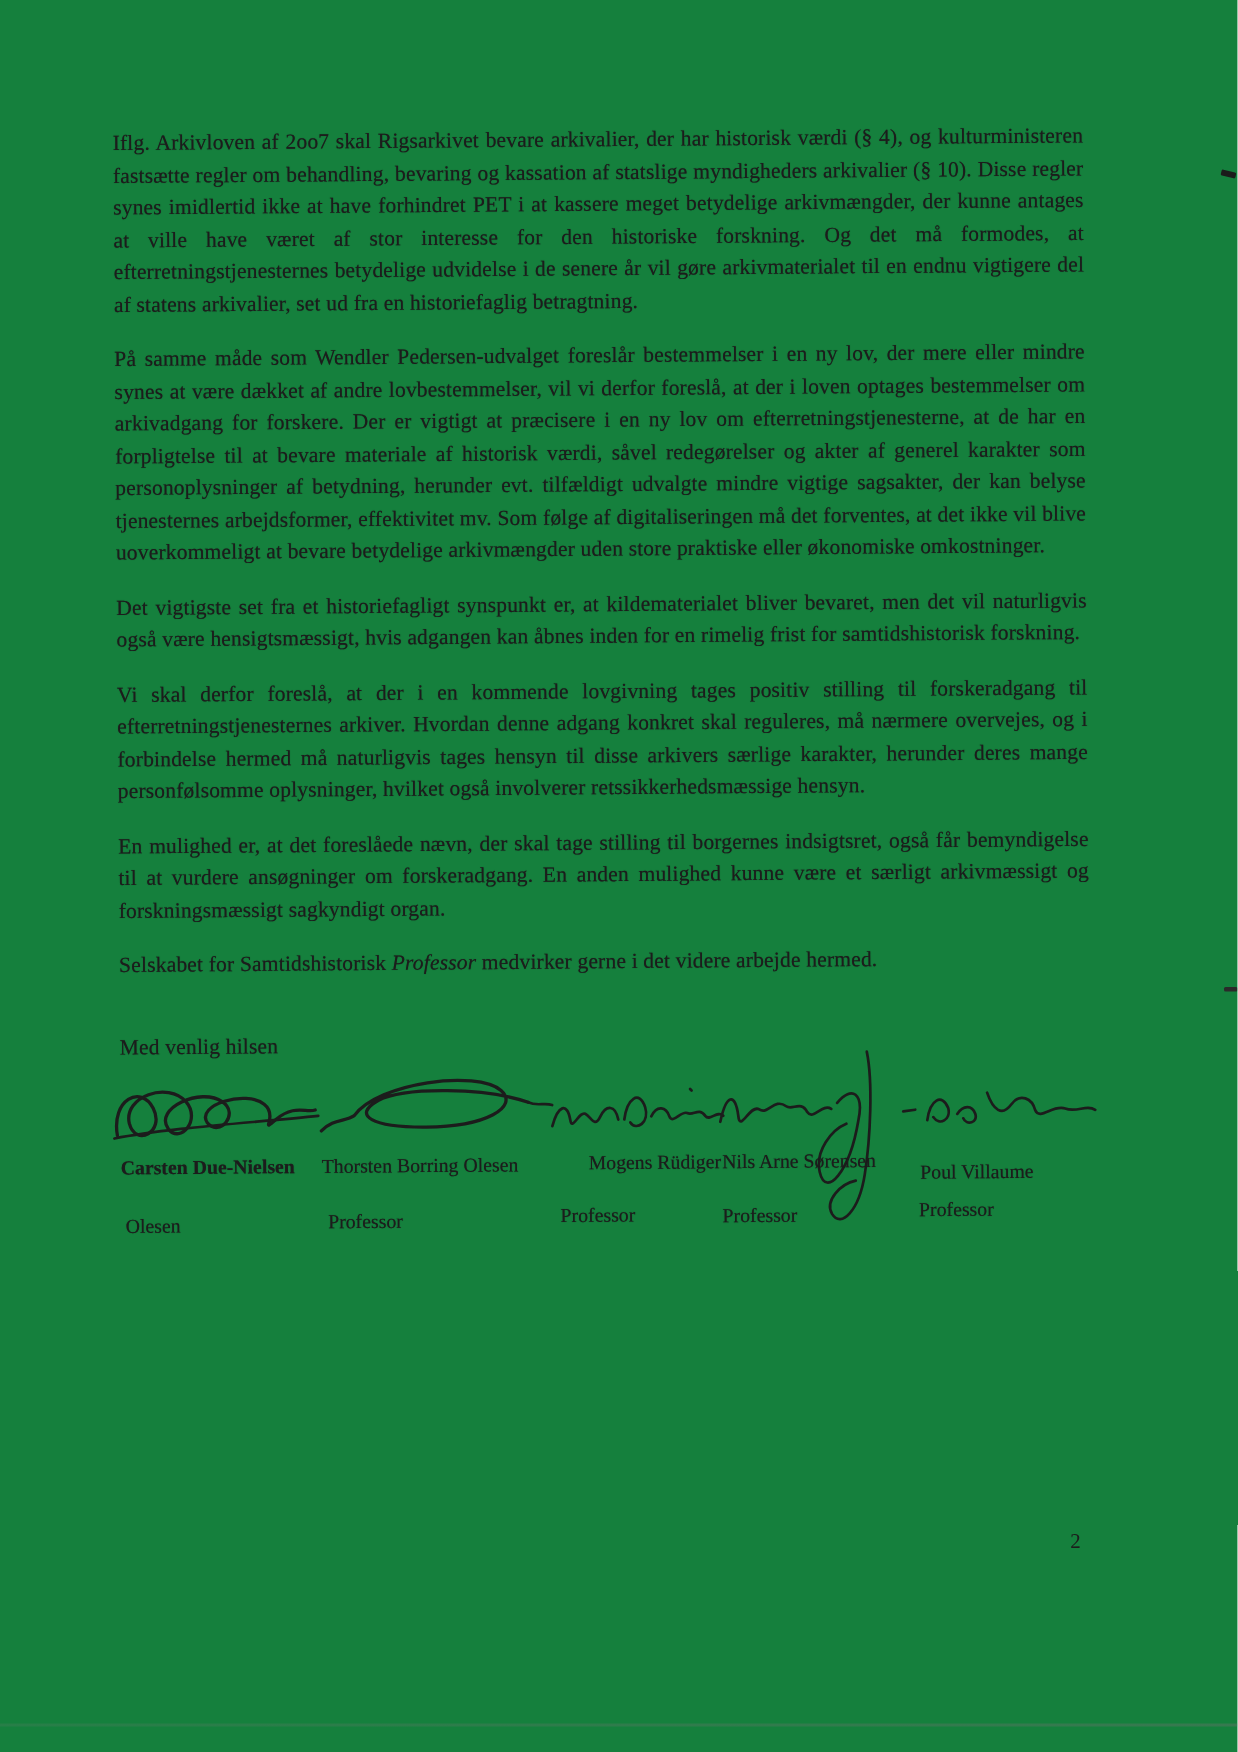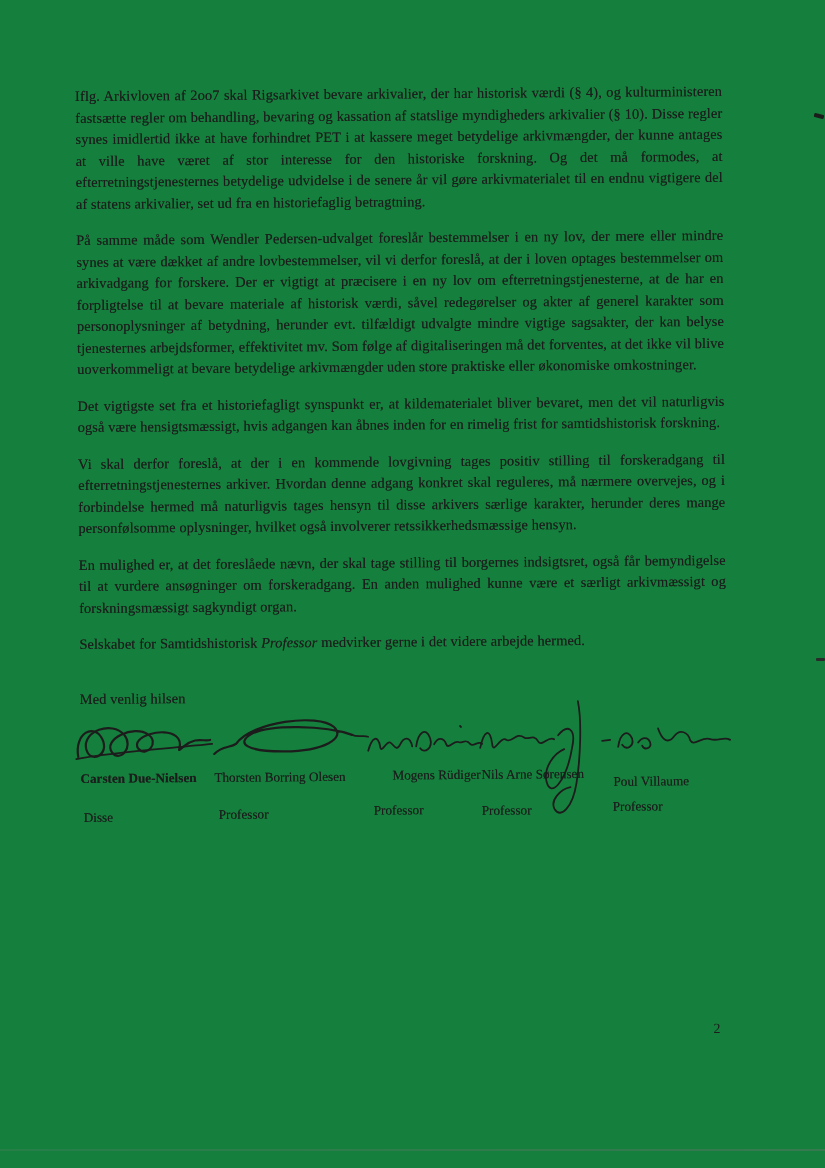--- a/index.html
+++ b/index.html
@@ -140,21 +140,21 @@
 
         <path class="sig-path" d="M530,46 L538,45 M546,52 C548,38 556,34 560,44 C562,52 554,56 550,50 M566,48 C570,42 576,42 578,48 C580,54 572,56 570,51 M586,34 C590,46 596,50 602,42 C608,34 616,38 618,46 C621,53 630,42 638,45 C646,48 652,42 658,46"></path>
       </svg>
 
       <span class="sig-name n1">Carsten Due-Nielsen</span>
       <span class="sig-name n2">Thorsten Borring Olesen</span>
       <span class="sig-name n3">Mogens Rüdiger</span>
       <span class="sig-name n4">Nils Arne Sørensen</span>
       <span class="sig-name n5">Poul Villaume</span>
 
-      <span class="sig-title t1">Disse</span>
+      <span class="sig-title t1">Olesen</span>
       <span class="sig-title t2">Professor</span>
       <span class="sig-title t3">Professor</span>
       <span class="sig-title t4">Professor</span>
       <span class="sig-title t5">Professor</span>
     </div>
 
     <div class="page-number">2</div>
   </div>
 
   <div class="artifact-1"></div>

